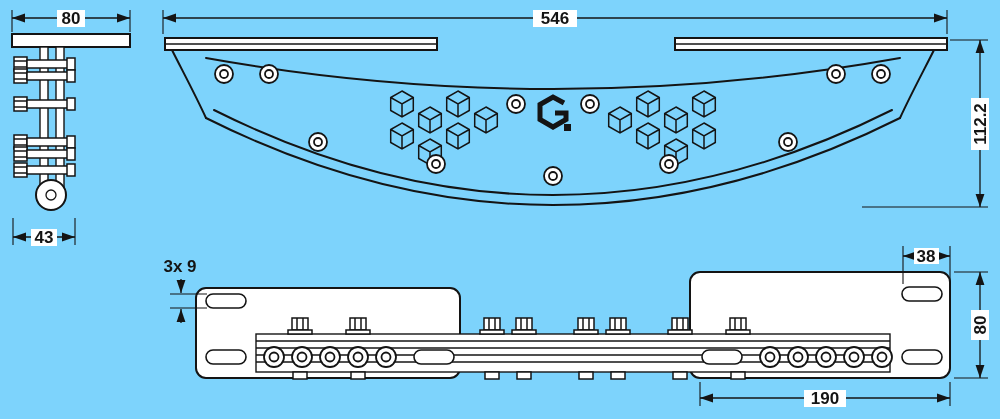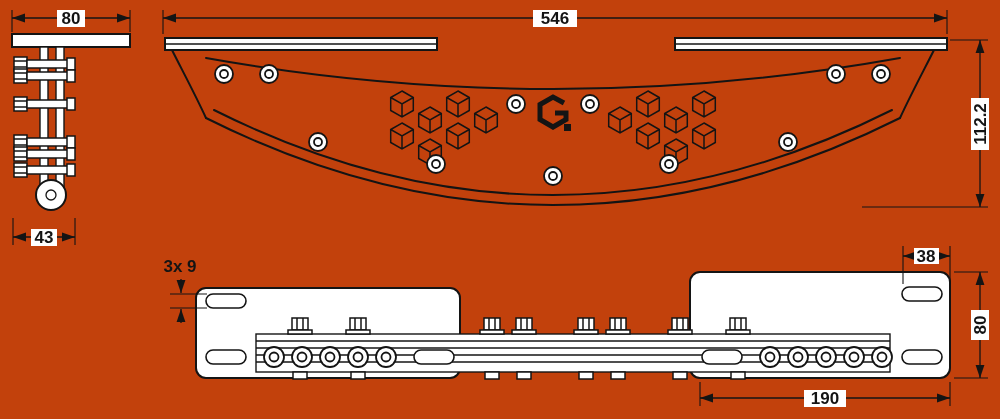--- a/index.html
+++ b/index.html
@@ -1,16 +1,16 @@
 <!DOCTYPE html>
 <html><head>
 <meta charset="utf-8">
 <style>
   html,body{margin:0;padding:0;background:#fff;}
-  .stage{position:relative;width:1000px;height:419px;background:#c2410c;overflow:hidden;
+  .stage{position:relative;width:1000px;height:419px;background:#7dd3fc;overflow:hidden;
          font-family:"Liberation Sans",sans-serif;}
   svg{display:block}
   .s2{stroke:#141414;stroke-width:2;fill:none;stroke-linecap:round}
   .s13{stroke:#141414;stroke-width:1.3;fill:none}
   .fw{fill:#fff;stroke:#141414;stroke-width:2}
   .fw13{fill:#fff;stroke:#141414;stroke-width:1.4}
   .ext{stroke:#141414;stroke-width:1.1;fill:none}
   .dim{stroke:#141414;stroke-width:1.3;fill:none}
   .white{fill:#fff}
   .dimtxt{font-family:"Liberation Sans",sans-serif;font-size:17px;font-weight:bold;

